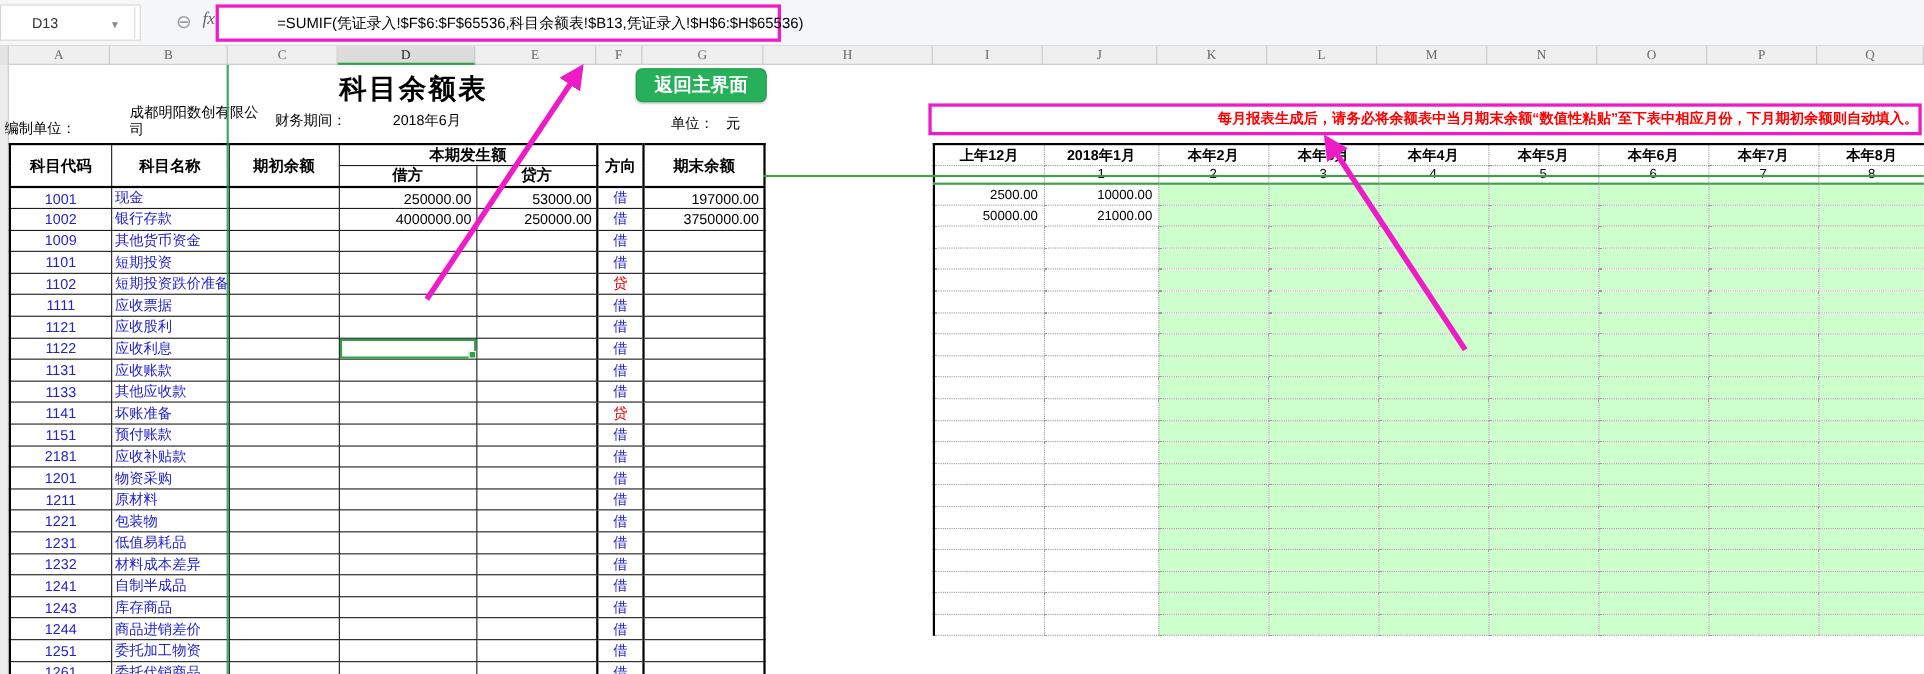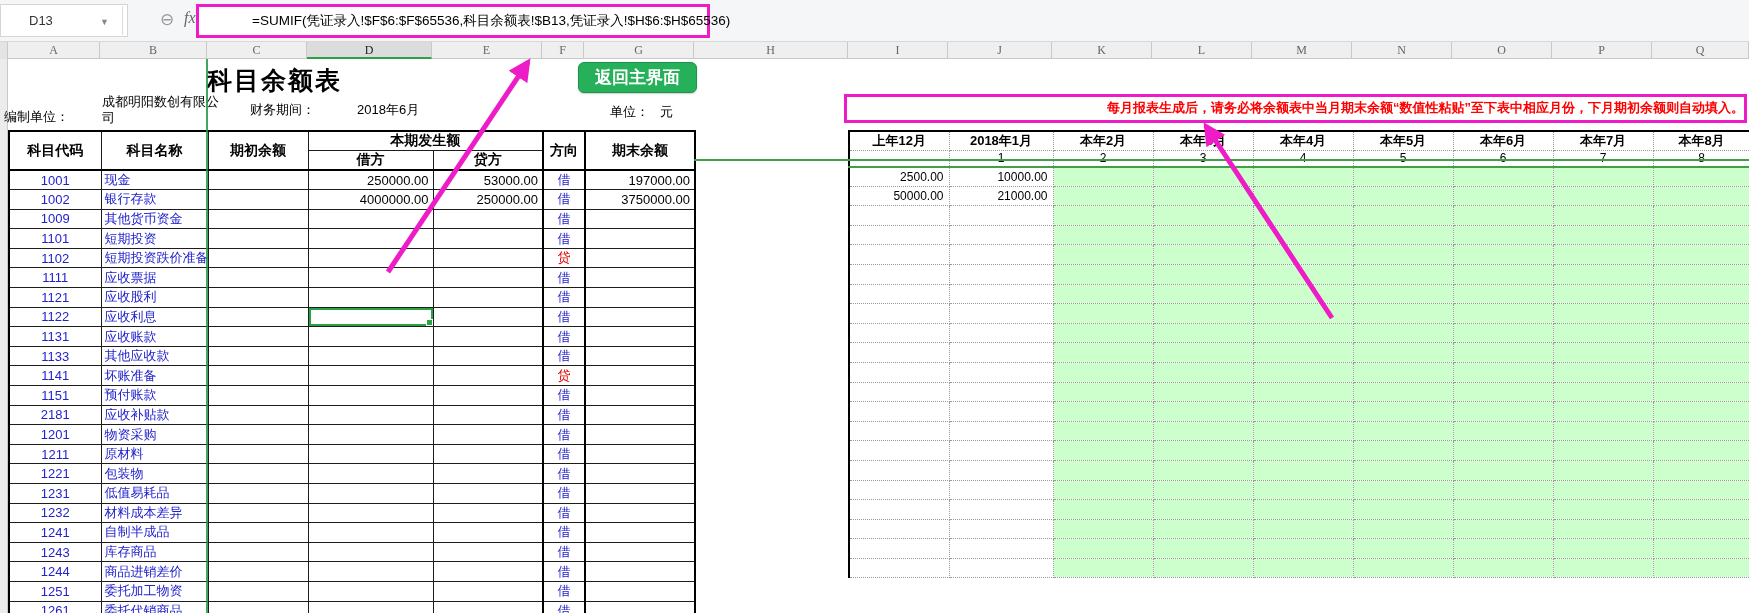--- a/index.html
+++ b/index.html
@@ -18,23 +18,23 @@
 
   
   .col-letters { position:absolute; left:0; top:42px; width:1749px; height:17px; display:flex; background:#efefef; border-bottom:1px solid #c9c9c9; }
   .cl { height:17px; border-right:1px solid #c9c9c9; font-size:12px; color:#666; text-align:center; line-height:16px; font-family:"Liberation Serif", serif; }
   .cl.sel-col { background:#dcdcdc; border-bottom:2px solid #2ba245; color:#222; }
   .corner { background:#e4e4e4; }
 
   .row-strip { position:absolute; left:0; top:59px; width:8px; height:554px; background:#ececec; border-right:1px solid #c9c9c9; }
 
   
-  .sheet-title { position:absolute; left:207px; top:64px; width:338px; font-size:25px; font-weight:bold; color:#000; letter-spacing:2px; }
+  .sheet-title { position:absolute; left:207px; top:64px; width:338px; text-align:center; font-size:25px; font-weight:bold; color:#000; letter-spacing:2px; }
   .org-label { position:absolute; left:4px; top:108px; font-size:13px; color:#000;text-align:center; }
-  .org-value { position:absolute; left:102px; top:94px; width:124px; font-size:13px; line-height:16px; color:#000; }
+  .org-value { position:absolute; left:118px; top:94px; width:124px; font-size:13px; line-height:16px; color:#000; }
   .period-label { position:absolute; left:250px; top:101px; font-size:13px; color:#000; }
   .period-value { position:absolute; left:357px; top:101px; font-size:13px; color:#000; }
   .unit-label { position:absolute; left:610px; top:103px; font-size:13px; color:#000; }
   .unit-value { position:absolute; left:660px; top:103px; font-size:13px; color:#000; }
   .back-btn { position:absolute; left:578px; top:62px; width:119px; height:31px; background:#27b05a; border:1px solid #1d9449; border-radius:6px; color:#fff; font-size:17px; font-weight:bold; text-align:center; line-height:29px; cursor:pointer; box-shadow:0 1px 2px rgba(0,0,0,.2); }
 
   .notice-box { position:absolute; left:844px; top:94px; width:903px; height:29px; border:3px solid #ee1cc7; background:#fff; }
   .notice-text { width:100%; height:100%; line-height:22px; text-align:right; font-size:13px; font-weight:bold; color:#f00; white-space:nowrap; }
 
   

